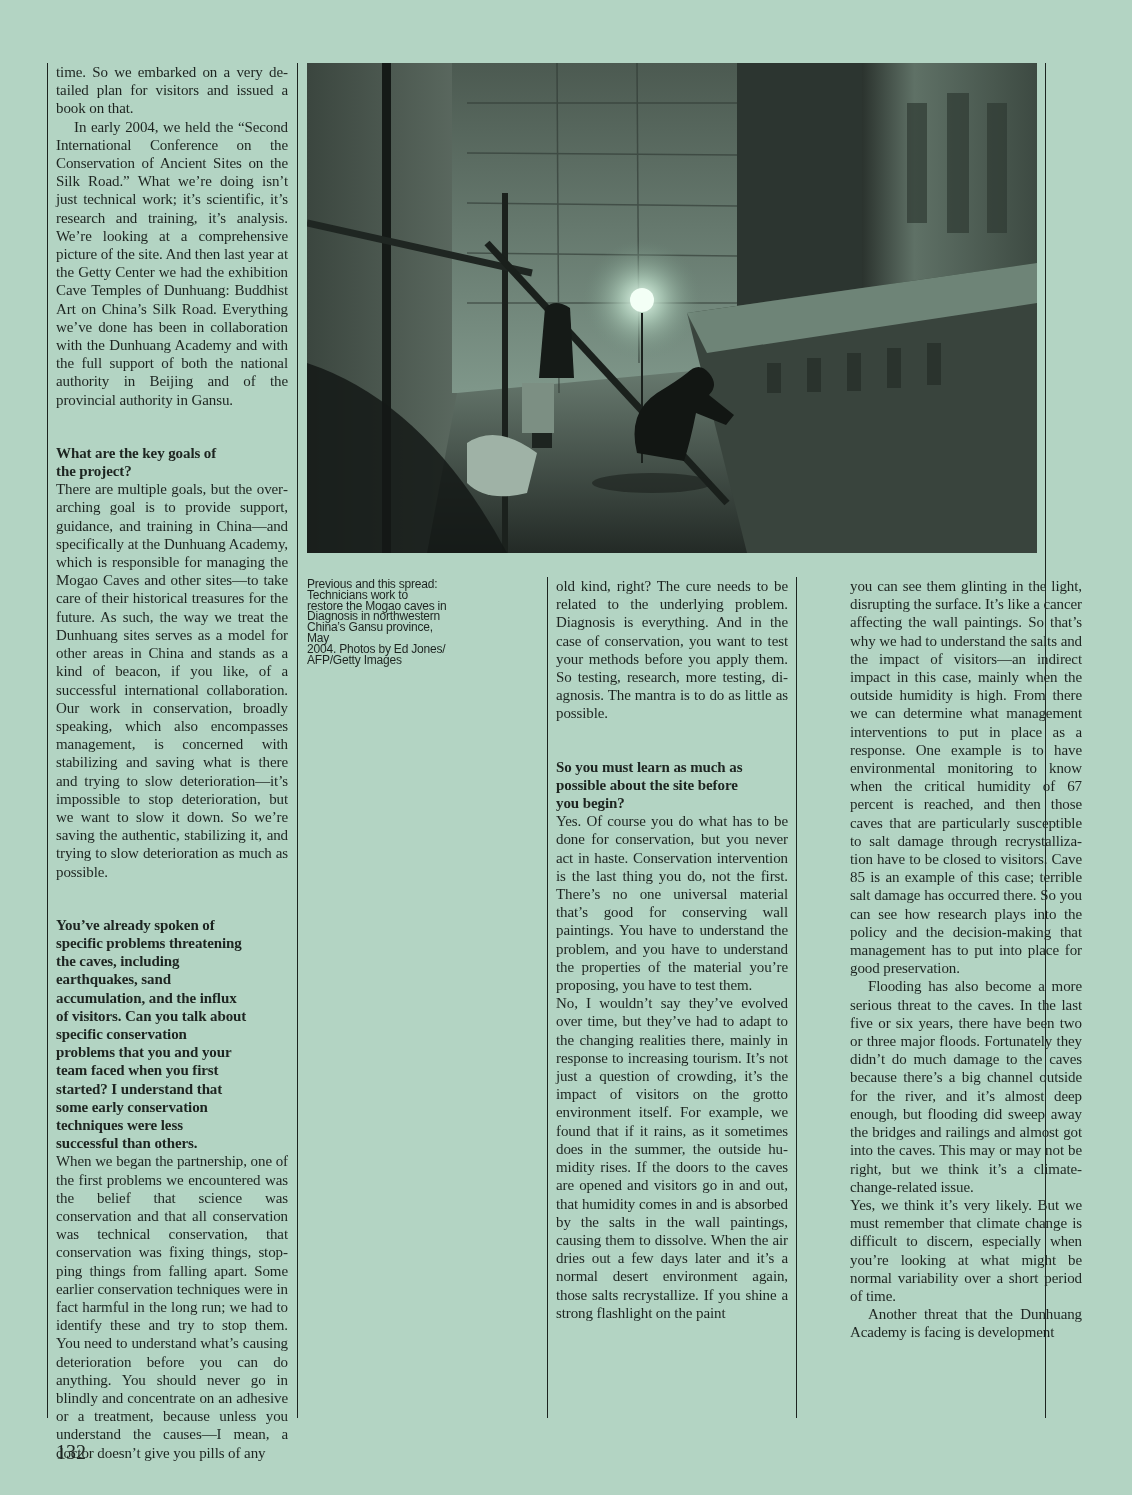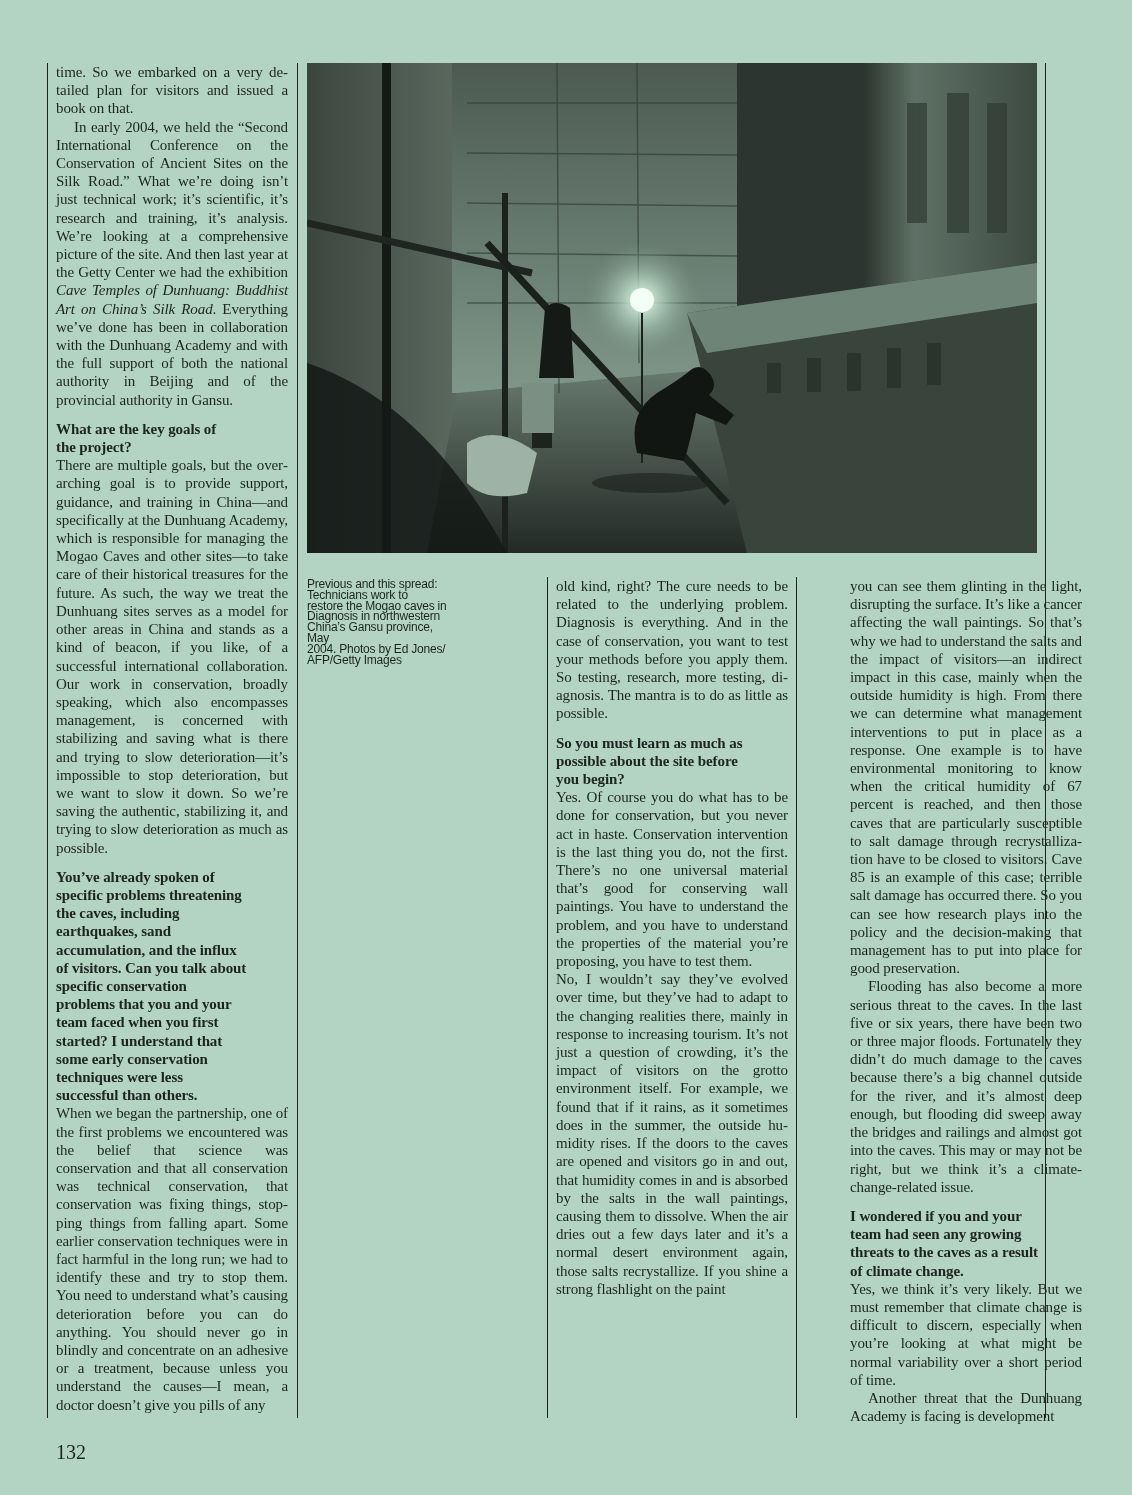--- a/index.html
+++ b/index.html
@@ -7,22 +7,22 @@
     width:1132px; height:1495px; background:#b3d4c3; position:relative; overflow:hidden;
     font-family:"DejaVu Serif", "Liberation Serif", serif; color:#1d2420;
   }
   .col {
     position:absolute; font-family:"Liberation Serif", "DejaVu Serif", serif;
     font-size:15px; line-height:18.2px; text-align:justify; hyphens:manual;
     letter-spacing:-0.1px;
   }
   .col p { margin:0; }
   .col p.indent { text-indent:18px; }
-  .col p.q { font-weight:bold; text-align:left; margin-top:11px; }
-  .col .it { font-style:italic; }
+  .col p.q { font-weight:bold; text-align:left; margin-top:35px; }
+  .col .it { }
   .rule { position:absolute; width:1.2px; background:#1d2420; }
   #col1 { left:56px; top:63px; width:232px; }
   #col3 { left:556px; top:577px; width:232px; }
   #col4 { left:850px; top:577px; width:232px; }
   #caption {
     position:absolute; left:307px; top:579px; width:150px;
     font-family:"Liberation Sans", "DejaVu Sans", sans-serif; font-weight:normal;
     font-size:12px; line-height:10.8px; color:#1d2420; letter-spacing:-0.2px;
   }
   #page-number {
@@ -153,18 +153,17 @@
 <div class="col" id="col3">
   <p>old kind, right? The cure needs to be related to the underlying problem. Diagnosis is everything. And in the case of conservation, you want to test your methods before you apply them. So testing, research, more testing, di­agnosis. The mantra is to do as little as possible.</p>
   <p class="q" style="padding-right:30px;">So you must learn as much as possible about the site before you begin?</p>
   <p>Yes. Of course you do what has to be done for conservation, but you never act in haste. Conservation interven­tion is the last thing you do, not the first. There’s no one universal mate­rial that’s good for conserving wall paintings. You have to understand the problem, and you have to under­stand the properties of the material you’re proposing, you have to test them.</p>
   <p>No, I wouldn’t say they’ve evolved over time, but they’ve had to adapt to the changing realities there, mainly in response to increasing tourism. It’s not just a question of crowding, it’s the impact of visitors on the grotto environment itself. For example, we found that if it rains, as it sometimes does in the summer, the outside hu­midity rises. If the doors to the caves are opened and visitors go in and out, that humidity comes in and is ab­sorbed by the salts in the wall paint­ings, causing them to dissolve. When the air dries out a few days later and it’s a normal desert environment again, those salts recrystallize. If you shine a strong flashlight on the paint</p>
 </div>
 
 <div class="col" id="col4">
   <p>you can see them glinting in the light, disrupting the surface. It’s like a can­cer affecting the wall paintings. So that’s why we had to understand the salts and the impact of visitors—an indirect impact in this case, mainly when the outside humidity is high. From there we can determine what management interventions to put in place as a response. One example is to have environmental monitoring to know when the critical humidity of 67 percent is reached, and then those caves that are particularly susceptible to salt damage through recrystalliza­tion have to be closed to visitors. Cave 85 is an example of this case; terrible salt damage has occurred there. So you can see how research plays into the policy and the decision-making that management has to put into place for good preservation.</p>
   <p class="indent">Flooding has also become a more serious threat to the caves. In the last five or six years, there have been two or three major floods. Fortunately they didn’t do much damage to the caves because there’s a big channel outside for the river, and it’s almost deep enough, but flooding did sweep away the bridges and railings and al­most got into the caves. This may or may not be right, but we think it’s a climate-change-related issue.</p>
-  <p class="q" style="padding-right:30px;">I wondered if you and your team had seen any growing threats to the caves as a result of climate change.</p>
   <p>Yes, we think it’s very likely. But we must remember that climate change is difficult to discern, especially when you’re looking at what might be normal variability over a short period of time.</p>
   <p class="indent">Another threat that the Dunhuang Academy is facing is development</p>
 </div>
 
 <div id="page-number">132</div>
 
 </body></html>

